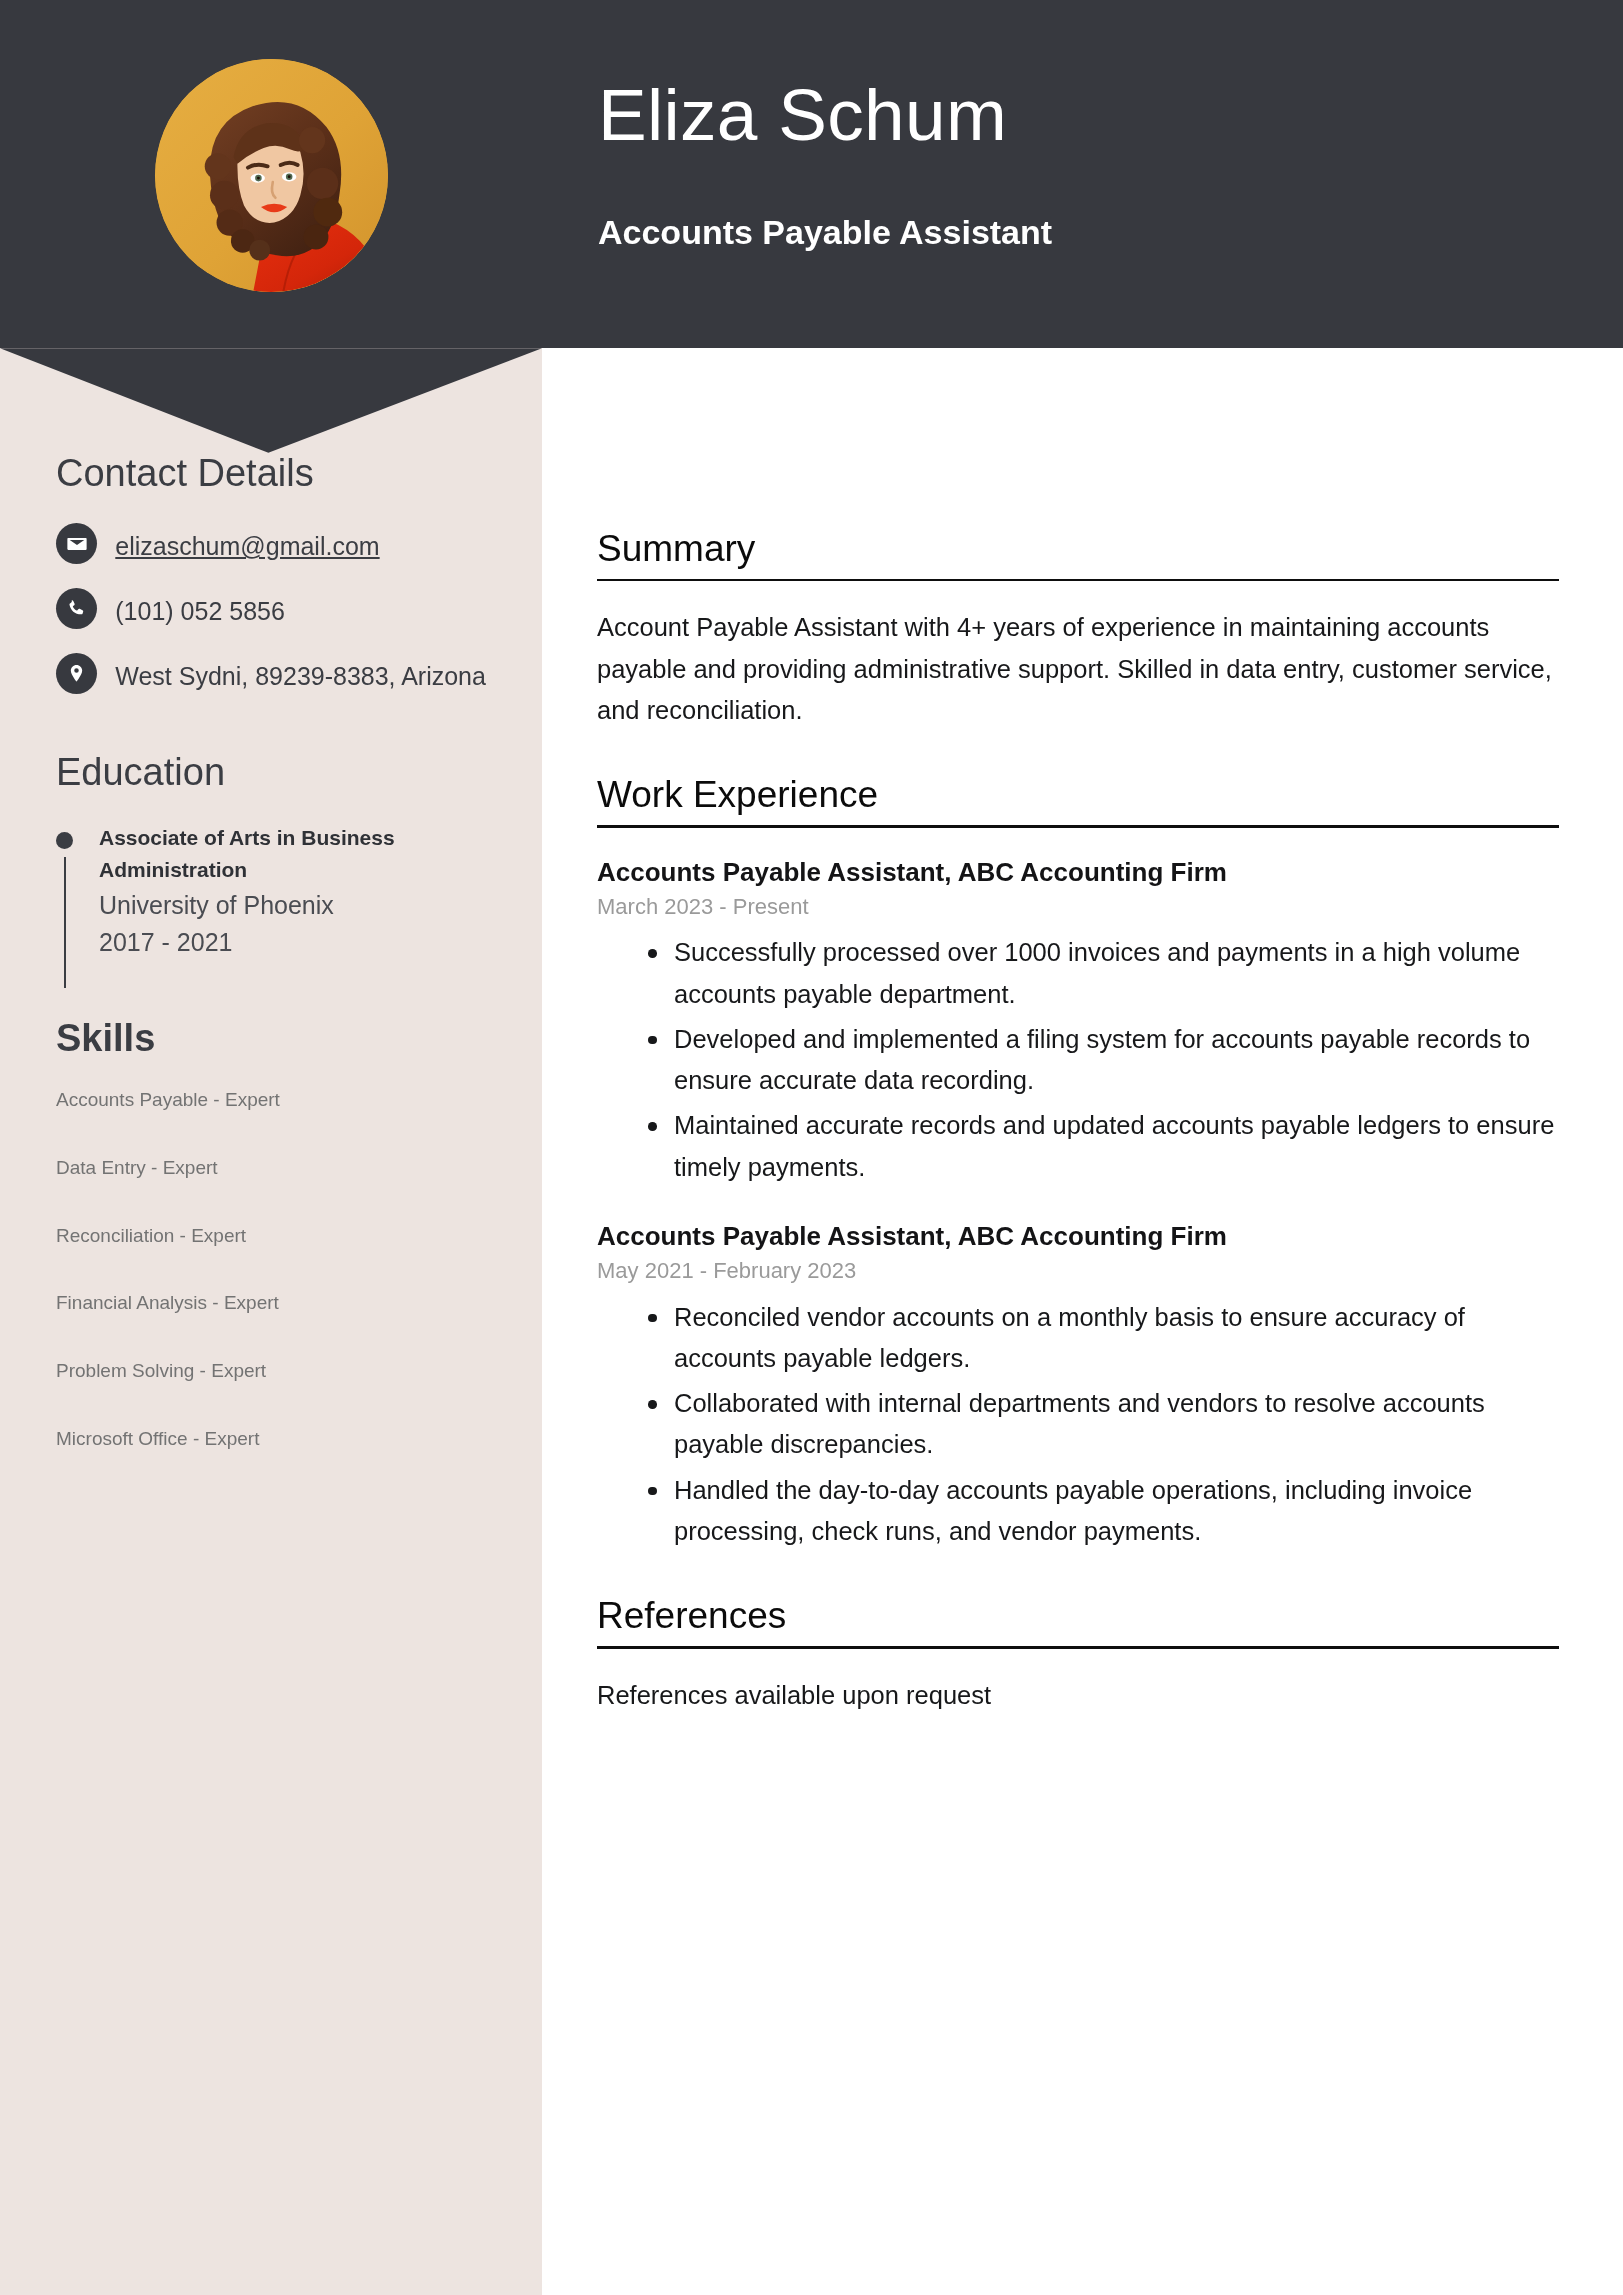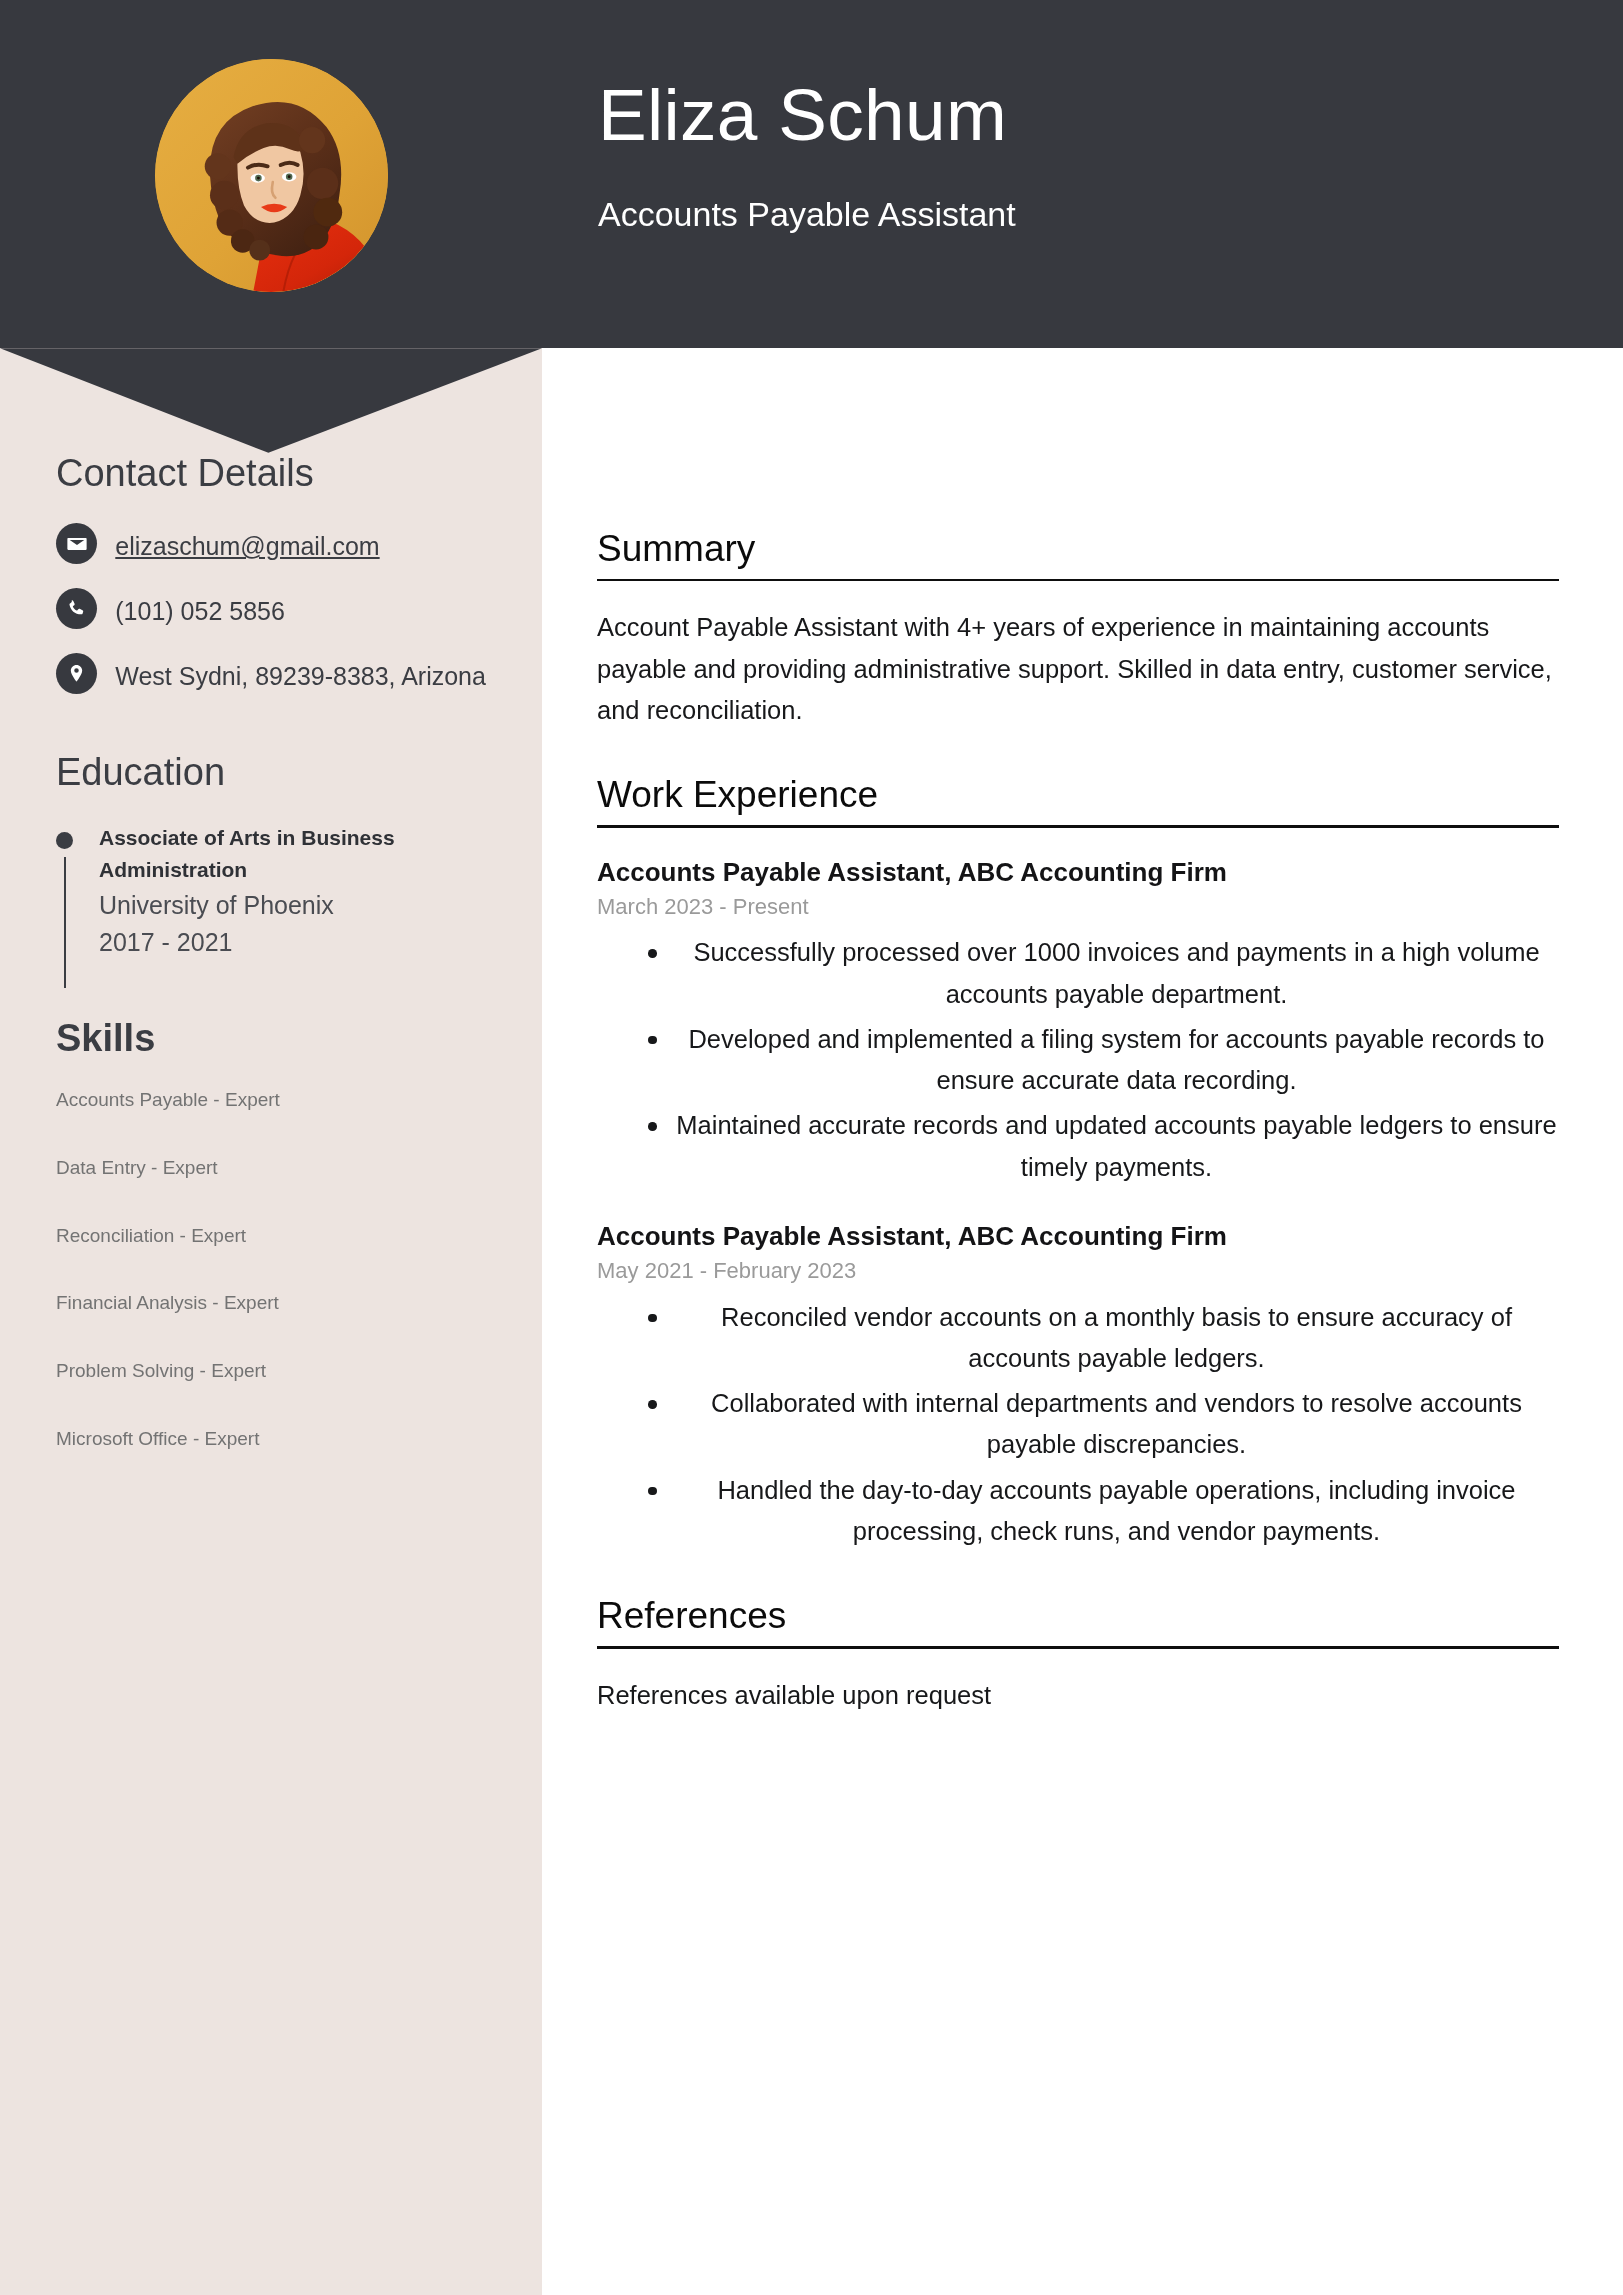--- a/index.html
+++ b/index.html
@@ -36,22 +36,22 @@
   }
   .photo svg{ display:block; width:233px; height:233px; }
 
   .name{
     position:absolute; left:598px; top:77px;
     font-size:73px; font-weight:400; color:#ffffff;
     letter-spacing:0.3px; line-height:1.05; white-space:nowrap;
     z-index:4;
   }
   .job-title{
-    position:absolute; left:598px; top:194px;
-    font-size:34px; font-weight:400; color:#ffffff;
+    position:absolute; left:598px; top:212px;
+    font-size:34px; font-weight:700; color:#ffffff;
     line-height:1.2; white-space:nowrap; z-index:4;
   }
 
   
   .sidebar{
     position:absolute; left:0; top:452px; width:542px;
     padding:0 56px 0 56px; z-index:5;
   }
   .side-h{
     font-size:38px; font-weight:400; color:#3b3d43;
@@ -118,21 +118,21 @@
     font-size:25.5px; color:#17181a; line-height:1.62;
   }
 
   .job{ margin-bottom:30px; }
   .job-head{
     font-size:26px; font-weight:700; color:#141416; line-height:1.4;
   }
   .job-dates{
     font-size:22px; color:#9a9a9a; line-height:1.5; margin-bottom:9.2px;
   }
-  .job-bullets{ list-style:none; margin:0; padding:0;text-align:center; }
+  .job-bullets{ list-style:none; margin:0; padding:0; }
   .job-bullets li{
     position:relative; padding-left:77px;
     font-size:25.5px; color:#17181a; line-height:1.62; margin-bottom:3.9px;
   }
   .job-bullets li::before{
     content:""; position:absolute; left:51px; top:17px;
     width:8.5px; height:8.5px; border-radius:50%; background:#17181a;
   }
   .refs-text{
     font-size:25.5px; color:#17181a; line-height:1.6;

